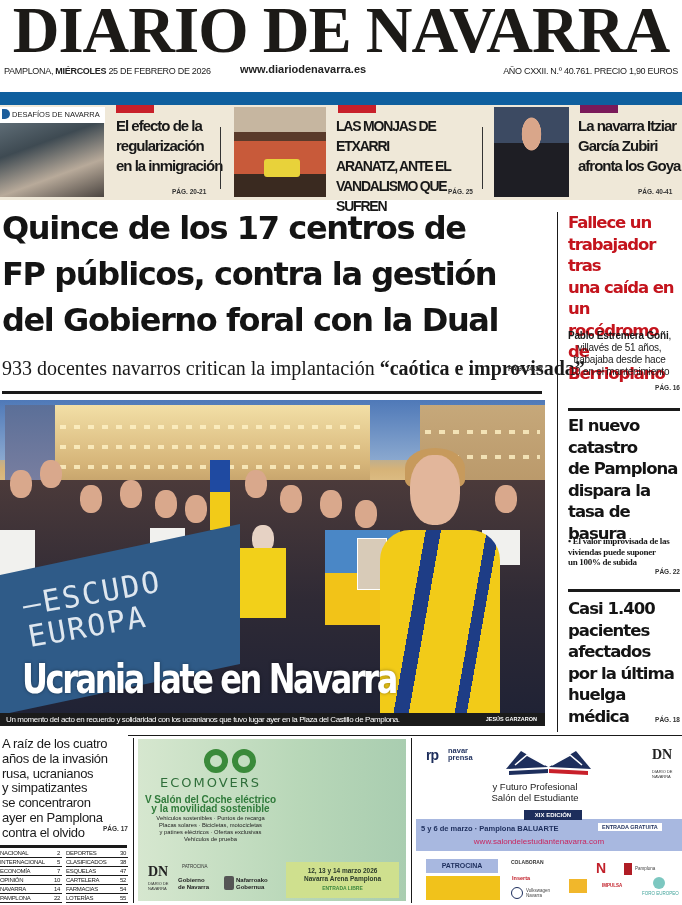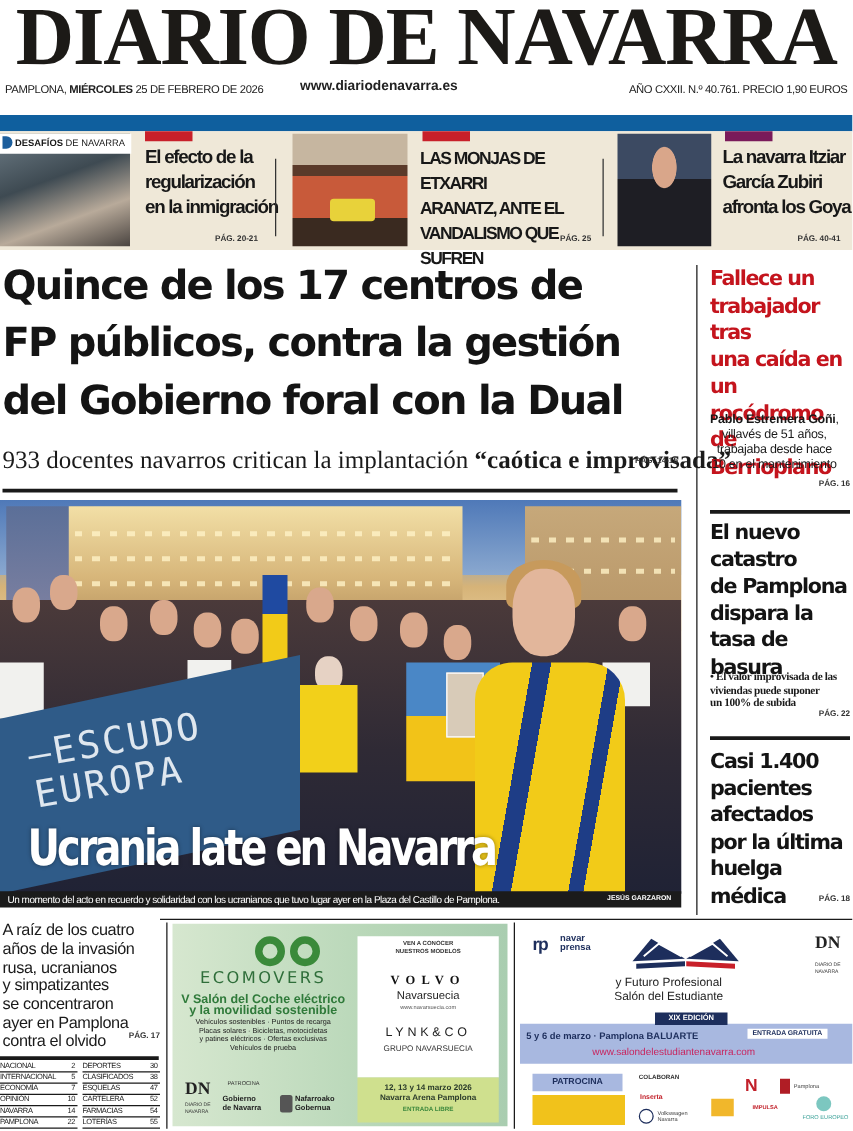--- a/index.html
+++ b/index.html
@@ -17,21 +17,21 @@
   .blue-band { position: absolute; top: 92px; left: 0; width: 682px; height: 13px; background: #0f5f9e; }
 
   
   .teasers { position: absolute; top: 105px; left: 0; width: 682px; height: 95px; background: #efe8d8; }
   .teaser { position: absolute; top: 0; height: 95px; }
   .teaser .photo { position: absolute; top: 2px; height: 90px; }
   .teaser .tag { position: absolute; top: 0; height: 8px; }
   .teaser .headline { position: absolute; font-family: "Liberation Sans", sans-serif; font-weight: bold; font-size: 15px; line-height: 20px; letter-spacing: -1px; color: #181818; transform-origin: left top; }
   .teaser .page { position: absolute; font-size: 6.5px; color: #333; font-weight: bold; }
   .desafios-label { position: absolute; left: 0; top: 2px; width: 105px; height: 16px; background: #fff; font-size: 7.5px; line-height: 16px; padding-left: 2px; white-space: nowrap; }
-  .desafios-label b { font-weight: bold; }
+  .desafios-label b { font-weight: normal; }
   .desafios-dot { display: inline-block; width: 8px; height: 10px; border-radius: 0 6px 6px 0; background: #1c5e9c; vertical-align: -2px; margin-right: 2px; }
   .teaser-divider { position: absolute; top: 22px; width: 1px; height: 62px; background: #333; }
 
   
   .lead { position: absolute; left: 0; top: 205px; width: 550px; }
   .lead-headline { font-family: "DejaVu Sans", sans-serif; font-weight: bold; font-size: 32px; line-height: 46px; letter-spacing: -1.4px; color: #141414; padding-left: 2px; white-space: nowrap; }
   .lead-sub { position: absolute; top: 152px; left: 2px; font-family: "Liberation Serif", serif; font-size: 20px; color: #1a1a1a; white-space: nowrap; }
   .lead-sub b { font-weight: bold; }
   .lead-page { position: absolute; top: 160px; left: 508px; font-size: 6.5px; font-weight: bold; color: #333; white-space: nowrap; }
   .lead-rule { position: absolute; top: 186px; left: 2px; width: 540px; height: 3px; background: #1a1a1a; }
@@ -354,31 +354,20 @@
   <div class="eco-patrocina">PATROCINA</div>
   <div class="eco-gob">
     <div>Gobierno</div>
       <div>de Navarra</div>
   </div>
   <div class="eco-crest"></div>
   <div class="eco-gob2">
     <div>Nafarroako</div>
       <div>Gobernua</div>
   </div>
-  <div class="eco-right">
-    <div class="ven">
-      <div>VEN A CONOCER</div>
-        <div>NUESTROS MODELOS</div>
-    </div>
-    <div class="volvo">VOLVO</div>
-    <div class="navs">Navarsuecia</div>
-    <div class="www">www.navarsuecia.com</div>
-    <div class="lynk">LYNK&amp;CO</div>
-    <div class="grupo">GRUPO NAVARSUECIA</div>
-  </div>
   <div class="eco-date">
     <div class="d1">12, 13 y 14 marzo 2026</div>
     <div class="d2">Navarra Arena Pamplona</div>
     <div class="d3">ENTRADA LIBRE</div>
   </div>
 </div>
 
 <div class="ad-salon">
   <div class="salon-rp">rp</div>
   <div class="salon-navar">

